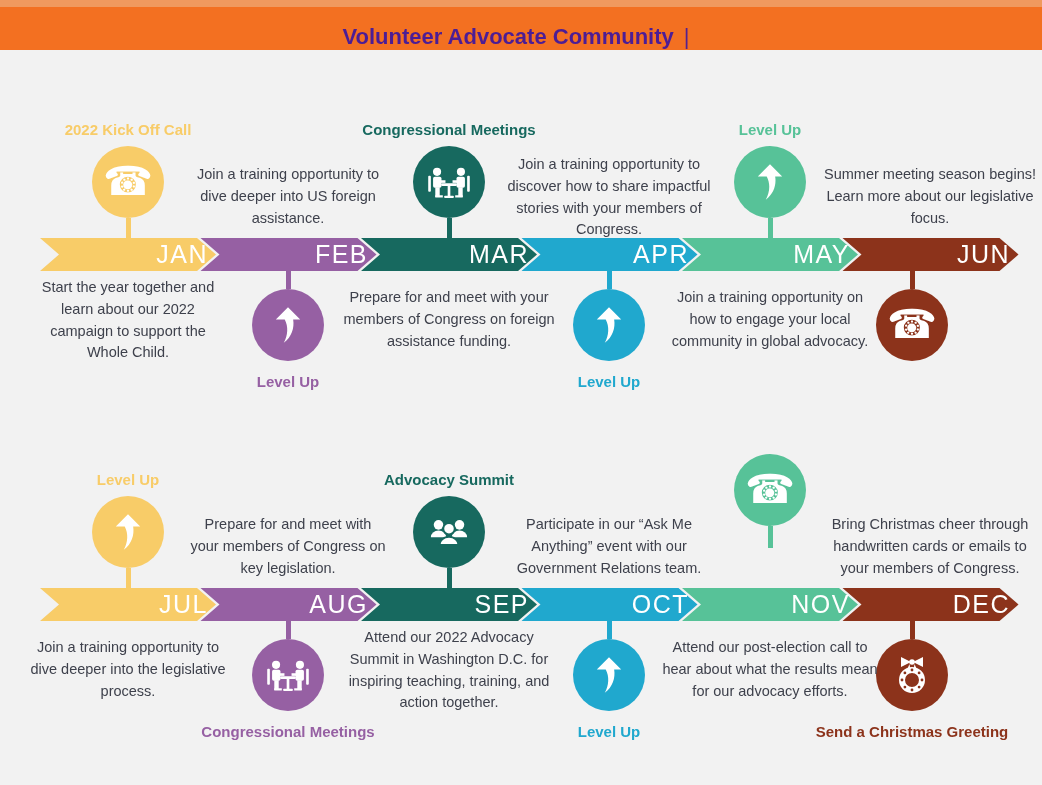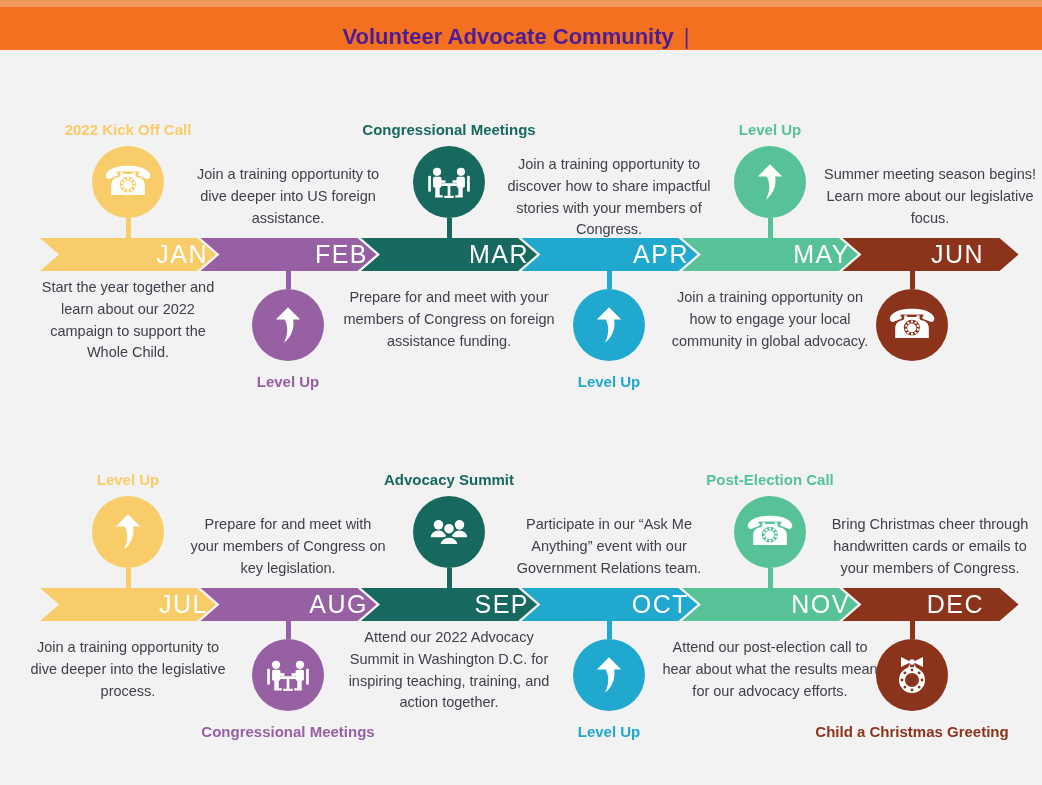--- a/index.html
+++ b/index.html
@@ -15,21 +15,21 @@
   .hdr .bold { font-weight:bold; }
   .hdr .sep  { margin:0 10px; font-weight:300; opacity:.95; }
 
   
   .banner { position:absolute; left:0; width:1042px; height:33px; }
   .banner.r1 { top:238px; } .banner.r2 { top:588px; }
   .seg { fill:var(--c); }
   .mname { position:absolute; width:160px; text-align:right; color:#fff;
            font-size:25px; letter-spacing:1.5px; line-height:33px; }
   .mname.r1 { top:238px; } .mname.r2 { top:588px; }
-  .mc0{left:48px} .mc1{left:208px} .mc2{left:369px} .mc3{left:529px} .mc4{left:690px} .mc5{left:824px}
+  .mc0{left:48px} .mc1{left:208px} .mc2{left:369px} .mc3{left:529px} .mc4{left:690px} .mc5{left:850px}
 
   
   .iblock { position:absolute; width:230px; display:flex; flex-direction:column; align-items:center; }
   .c0{left:13px} .c1{left:173px} .c2{left:334px} .c3{left:494px} .c4{left:655px}
   .c5s{left:797px}
   .iblock.above.r1 { top:96px; }  .iblock.above.r2 { top:446px; }
   .iblock.below.r1 { top:269px; } .iblock.below.r2 { top:619px; }
   .evt-label { color:var(--c); font-weight:bold; font-size:15px; line-height:1.15; text-align:center; width:220px; }
   .above .evt-label { height:42px; display:flex; align-items:flex-end; justify-content:center; }
   .below .evt-label { margin-top:12px; }
@@ -180,21 +180,20 @@
       <g fill="#fff" stroke="var(--c)" stroke-width="2">
         <circle cx="22" cy="13" r="6"></circle>
           <path d="M12 30 a10 8.5 0 0 1 20 0 z"></path>
       </g>
     </svg>
   </div>
   <div class="stem"></div>
 </div>
 
 <div class="iblock above r2 c4" style="--c: #57C298;">
-  <div class="evt-label">Post-Election Call</div>
   <div class="circle">
     <span class="glyph phone">☎</span>
   </div>
   <div class="stem"></div>
 </div>
 
 <div class="iblock below r2 c1" style="--c: #9660A3;">
   <div class="stem"></div>
   <div class="circle">
     <svg class="icon-svg" width="46" height="36" viewBox="0 0 52 40" fill="#fff">
@@ -243,21 +242,21 @@
           <circle cx="27.1" cy="34.1" r="1.4"></circle>
         <circle cx="20" cy="37" r="1.4"></circle>
           <circle cx="12.9" cy="34.1" r="1.4"></circle>
         <circle cx="10" cy="27" r="1.4"></circle>
           <circle cx="12.9" cy="19.9" r="1.4"></circle>
         <circle cx="20" cy="17" r="1.4"></circle>
           <circle cx="27.1" cy="19.9" r="1.4"></circle>
       </g>
     </svg>
   </div>
-  <div class="evt-label">Child a Christmas Greeting</div>
+  <div class="evt-label">Send a Christmas Greeting</div>
 </div>
 
 <div class="desc below r1 dc0">Start the year together and learn about our 2022 campaign to support the Whole Child.</div>
 <div class="desc above r1 dc1">Join a training opportunity to dive deeper into US foreign assistance.</div>
 <div class="desc below r1 dc2">Prepare for and meet with your members of Congress on foreign assistance funding.</div>
 <div class="desc above r1 dc3">Join a training opportunity to discover how to share impactful stories with your members of Congress.</div>
 <div class="desc below r1 dc4">Join a training opportunity on how to engage your local community in global advocacy.</div>
 <div class="desc above r1 dc5">Summer meeting season begins! Learn more about our legislative focus.</div>
 <div class="desc below r2 dc0">Join a training opportunity to dive deeper into the legislative process.</div>
 <div class="desc above r2 dc1">Prepare for and meet with your members of Congress on key legislation.</div>

